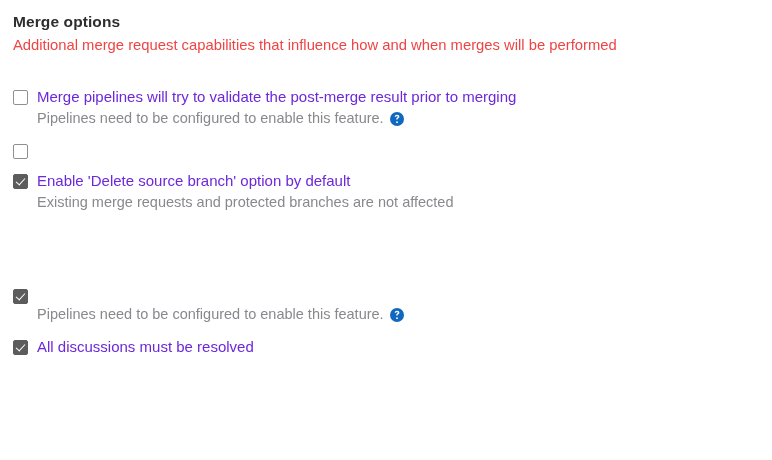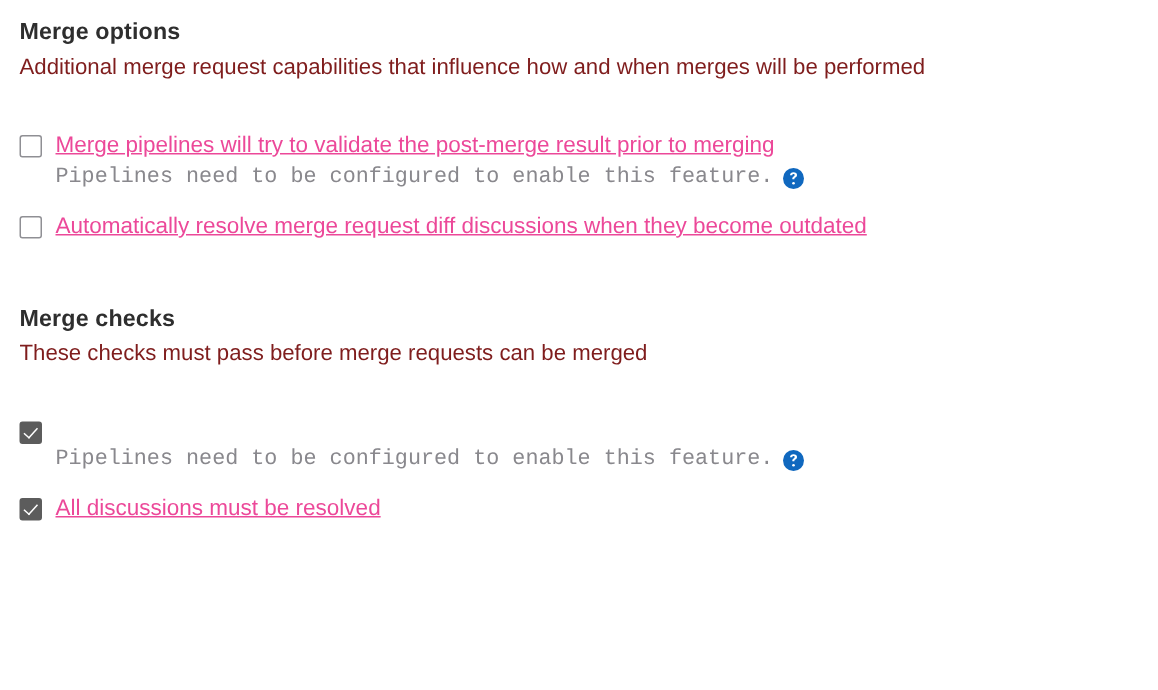--- a/index.html
+++ b/index.html
@@ -25,21 +25,21 @@
   .section-title {
     font-size: 15.5px;
     font-weight: bold;
     color: #2e2e2e;
     line-height: 20px;
     letter-spacing: 0.1px;
     margin: 0 0 3px 0;
   }
   .section-desc {
     font-size: 14.8px;
-    color: #7f1d1d;
+    color: #ef4444;
     line-height: 20px;
     margin: 0;
     white-space: nowrap;
   }
 
   .section {
     margin-bottom: 0;
   }
   .section-gap {
     height: 31px;
@@ -86,35 +86,33 @@
     top: 1.2px;
     width: 4px;
     height: 8px;
     border: solid #ffffff;
     border-width: 0 1.9px 1.9px 0;
     transform: rotate(42deg);
   }
 
   .check-label {
     font-size: 15px;
-    color: #ec4899;
+    color: #6d28d9;
     line-height: 22px;
     white-space: nowrap;
-    text-decoration: underline;
   }
 
   .help-line {
     margin: 0 0 0 24px;
     font-size: 14.5px;
     color: #89888d;
     line-height: 21px;
     white-space: nowrap;
     display: flex;
     align-items: center;
-    font-family: Liberation Mono, monospace;
   }
 
   
   .help-icon {
     display: inline-block;
     width: 14px;
     height: 14px;
     margin-left: 6px;
     position: relative;
     top: 0px;
@@ -148,34 +146,36 @@
           <path d="M8 3.2c-1.55 0-2.65.95-2.65 2.3h1.7c0-.55.38-.9.95-.9.55 0 .9.33.9.8 0 .42-.22.66-.8 1.02-.73.45-1.05.92-1.02 1.73l.1.5h1.5v-.38c0-.48.18-.72.8-1.08.8-.47 1.2-1.05 1.2-1.88 0-1.3-1.1-2.11-2.68-2.11z" fill="#ffffff"></path>
           <circle cx="8" cy="11.6" r="1.02" fill="#ffffff"></circle>
         </svg>
       </span>
     </div>
   </div>
 
   <div class="row-block">
     <div class="check-row">
       <span class="cbox off"></span>
-      <span class="check-label">Automatically resolve merge request diff discussions when they become outdated</span>
-    </div>
-  </div>
-
-
-  <div class="row-block">
+    </div>
+  </div>
+
+
+  <div class="row-block">
+    <div class="check-row">
+      <span class="cbox on"></span>
+      <span class="check-label">Enable 'Delete source branch' option by default</span>
+    </div>
+    <div class="help-line">
+      <span>Existing merge requests and protected branches are not affected</span>
+    </div>
   </div>
 
   <div class="section-gap-2"></div>
 
-  <div class="section">
-    <div class="section-title">Merge checks</div>
-    <div class="section-desc">These checks must pass before merge requests can be merged</div>
-  </div>
 
   <div class="section-gap"></div>
 
   <div class="row-block">
     <div class="check-row">
       <span class="cbox on"></span>
     </div>
     <div class="help-line">
       <span>Pipelines need to be configured to enable this feature.</span>
       <span class="help-icon">

